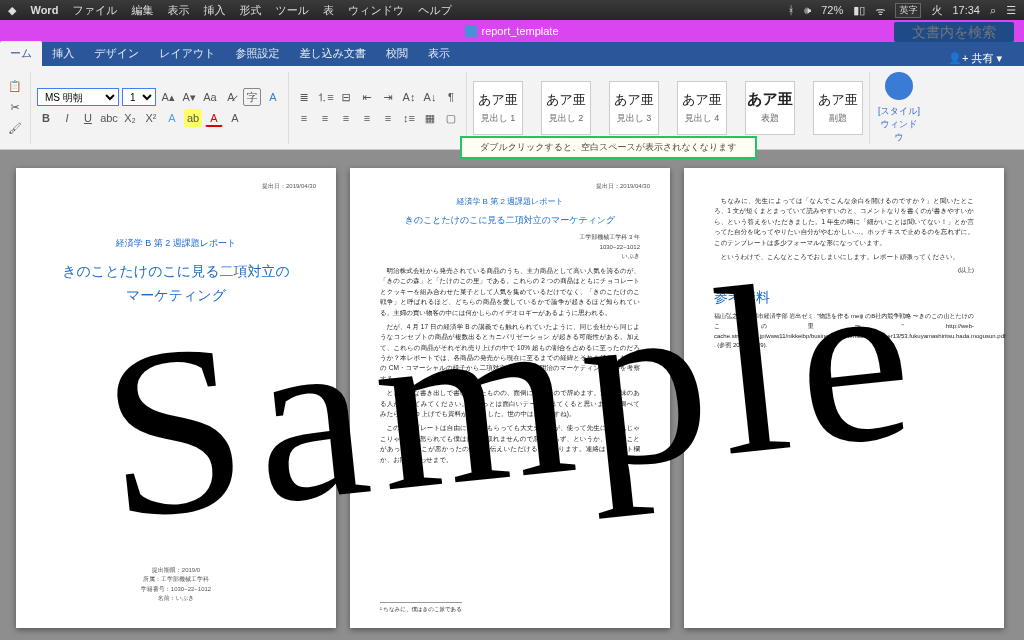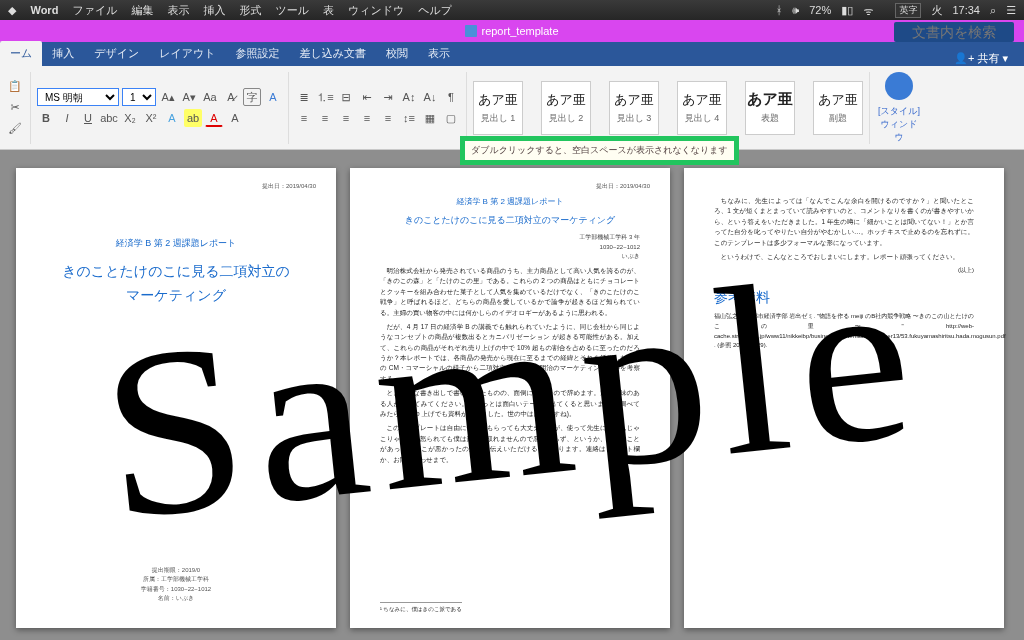--- a/index.html
+++ b/index.html
@@ -14,37 +14,37 @@
 
 .titlebar { height:22px; background:#d946ef; color:#fff; display:flex; align-items:center; justify-content:center; font-size:11px; position:relative; }
 .titlebar .docicon { width:12px;height:12px;background:#4a90d9;margin-right:4px;display:inline-block;border-radius:1px; }
 .titlebar .search { position:absolute; right:10px; top:2px; }
 .titlebar .search input { background:#1e4a87; border:none; color:#cfd9ea; font-size:14px; padding:2px 6px 2px 18px; width:120px; border-radius:2px; }
 
 
 .tabs { height:24px; background:#2b579a; display:flex; align-items:flex-end; font-size:11px; color:#e6ecf5; padding-left:0; position:relative;text-align:right; }
 .tabs .tab { padding:5px 10px; cursor:pointer; }
 .tabs .tab.active { background:#f3f3f3; color:#2b579a; border-radius:2px 2px 0 0; }
-.tabs .share { position:absolute; right:16px; color:#fff; font-size:11px; }
+.tabs .share { position:absolute; right:22px; color:#fff; font-size:11px; }
 
 
 .ribbon { height:84px; background:#f3f3f3; border-bottom:1px solid #c9c9c9; display:flex; align-items:center; padding:4px 6px; gap:6px; font-size:10px; color:#444; position:relative; }
 .group { display:flex; flex-direction:column; gap:3px; border-right:1px solid #ddd; padding-right:6px; height:72px; justify-content:center; }
 .row { display:flex; gap:3px; align-items:center; }
 .ico { width:18px;height:18px; display:flex;align-items:center;justify-content:center; border:1px solid transparent; border-radius:2px; font-size:11px; color:#555; }
 .fontbox { border:1px solid #3b82f6; background:#fff; font-size:10px; padding:1px 3px; }
 select.fontbox{ height:18px; }
 .stylegrp { display:flex; gap:18px; }
 .stylebtn { width:50px; height:54px; border:1px solid #ccc; background:#fff; display:flex; flex-direction:column; align-items:center; justify-content:center; font-size:9px; color:#666; }
 .stylebtn .sample { font-size:13px; color:#222; margin-bottom:3px; }
 .stylebtn.big .sample{ font-weight:700; font-size:15px;}
 .panebtn { width:46px; font-size:9px; color:#3366cc; text-align:center; }
 
 
-.tooltip { position:absolute; left:460px; top:70px; background:#fffef2; border:5px solid #22c55e; padding:3px 6px; font-size:9px; color:#544; z-index:50; }
+.tooltip { position:absolute; left:460px; top:70px; background:#fffef2; border:2px solid #22c55e; padding:3px 18px; font-size:9px; color:#544; z-index:50; }
 
 
 .docarea { position:absolute; left:0; right:0; top:150px; bottom:0; background:#8e8e8e; display:flex; gap:14px; padding:18px 16px; overflow:hidden; }
 .page { background:#ffffff; width:320px; height:460px; box-shadow:0 2px 6px rgba(0,0,0,.4); position:relative; font-size:7px; color:#222; padding:38px 30px 30px; line-height:1.6; }
 .page .hdr { position:absolute; top:14px; right:20px; font-size:6px; color:#555; }
 .page .subtitle { text-align:center; color:#1a6bcc; font-size:9px; margin-top:30px; }
 .page h1 { text-align:center; color:#1a6bcc; font-size:14px; font-weight:400; margin-top:10px; line-height:1.7; }
 .page h2 { text-align:center; color:#1a6bcc; font-size:8px; font-weight:400; }
 .page .meta { font-size:6px; text-align:right; margin-top:6px; color:#444; }
 .page p { font-size:6.5px; text-indent:1em; margin-top:4px; text-align:justify; }
@@ -71,21 +71,21 @@
   <span>表</span>
   <span>ウィンドウ</span>
   <span>ヘルプ</span>
   <span class="spacer"></span>
   <div class="status">
     <span>ᚼ</span>
     <span>🕪</span>
     <span>72%</span>
     <span>▮▯</span>
     <span>ᯤ</span>
-    <span style="background:#333;border:1px solid #666;padding:0 3px;font-size:9px;margin-left:12px;">英字</span>
+    <span style="background:#333;border:1px solid #666;padding:0 3px;font-size:9px;">英字</span>
     <span>火</span>
     <span>17:34</span>
     <span>⌕</span>
     <span>☰</span>
   </div>
 </div>
 
 <div class="titlebar">
   <span class="docicon"></span>
   <span>report_template</span>

